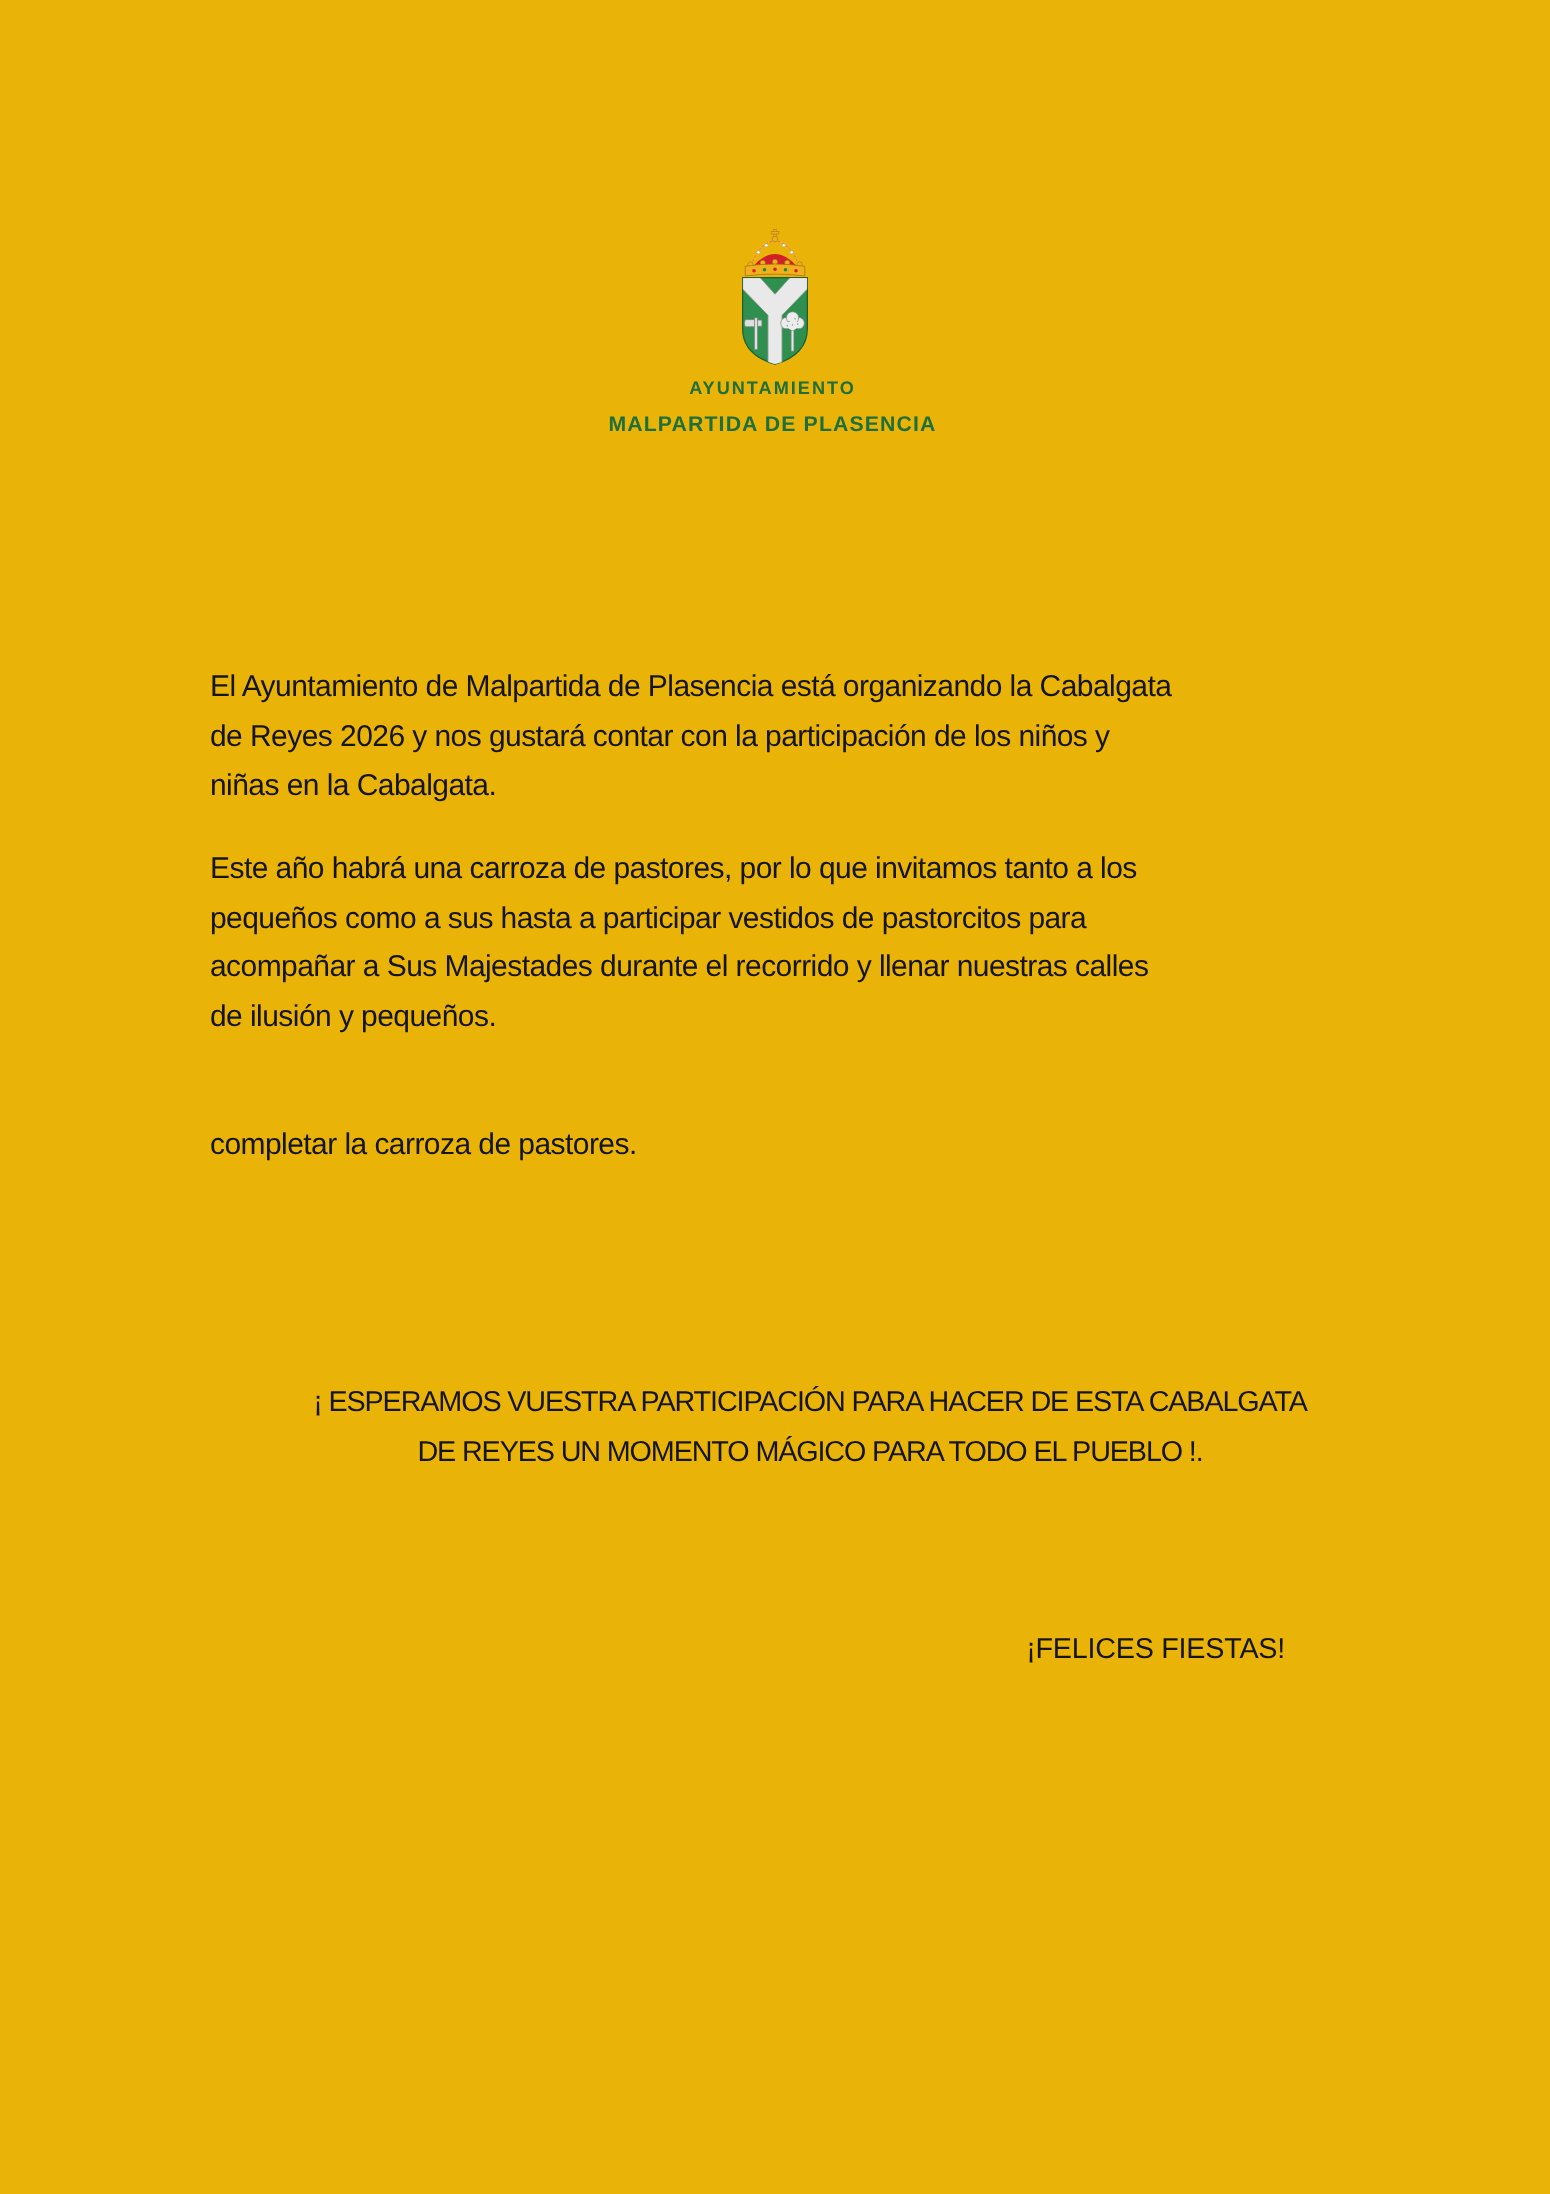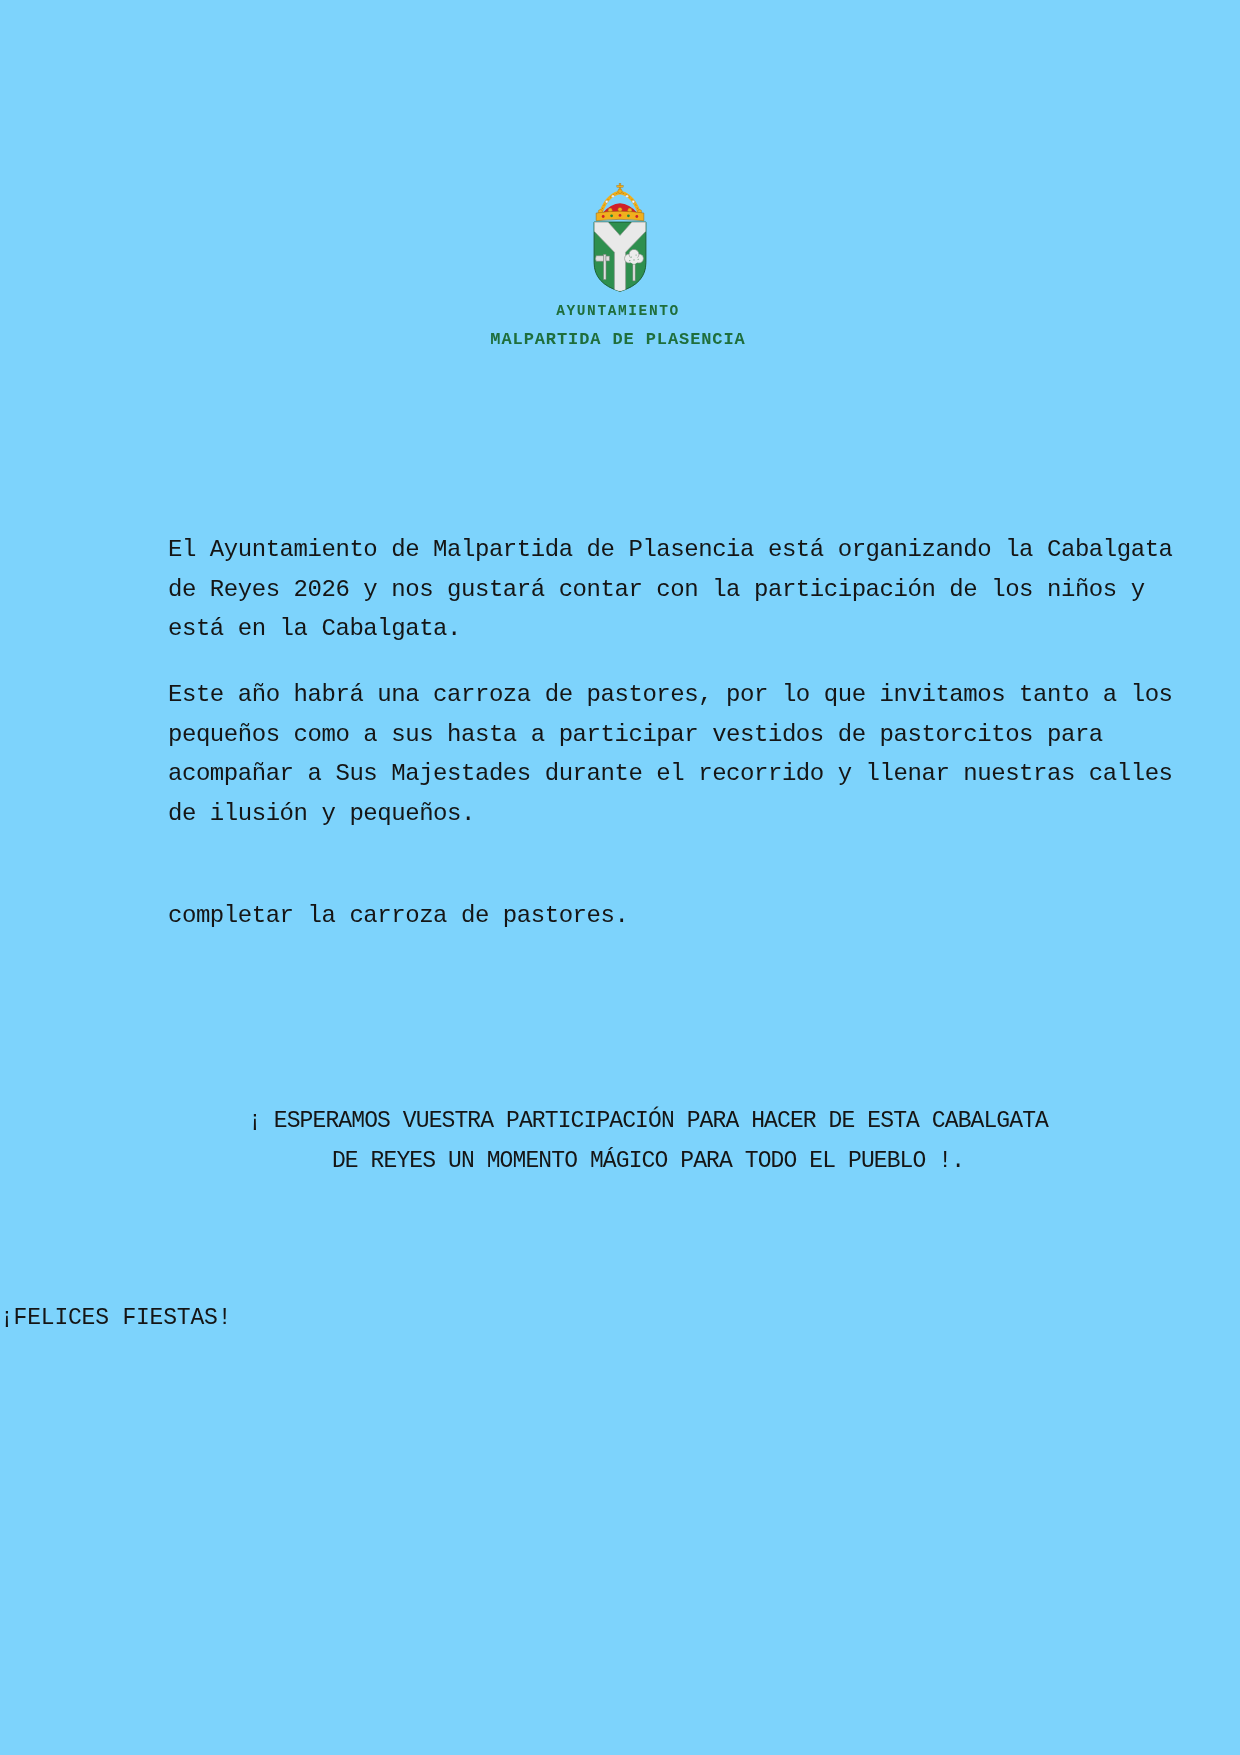--- a/index.html
+++ b/index.html
@@ -4,22 +4,22 @@
 <style>
   html, body {
     margin: 0;
     padding: 0;
     background: #ffffff;
   }
   .page {
     position: relative;
     width: 1240px;
     height: 1755px;
-    background: #7dd3fc;
-    font-family: Liberation Mono, monospace;
+    background: #eab308;
+    font-family: Liberation Sans, sans-serif;
     color: var(--text, #151515);
     overflow: hidden;
   }
   .logo-svg {
     position: absolute;
     left: 585px;
     top: 181px;
     width: 70px;
     height: 113px;
   }
@@ -68,21 +68,21 @@
     line-height: 40px;
     letter-spacing: -0.9px;
     white-space: nowrap;
     padding-left: 28px;
   }
   .closing {
     position: absolute;
     left: 0;
     top: 1305px;
     width: 1028px;
-    text-align: left;
+    text-align: right;
     font-size: 23px;
     letter-spacing: -0.2px;
   }
 </style>
 </head>
 <body>
 
 <div class="page">
 
   <svg class="logo-svg" viewBox="0 0 100 160" aria-hidden="true">
@@ -150,21 +150,21 @@
       </g>
     </g>
   </svg>
 
   <div class="org-name">AYUNTAMIENTO</div>
   <div class="org-location">MALPARTIDA DE PLASENCIA</div>
 
   <div class="para p1">
     <div class="line">El Ayuntamiento de Malpartida de Plasencia está organizando la Cabalgata</div>
     <div class="line">de Reyes 2026 y nos gustará contar con la participación de los niños y</div>
-    <div class="line">está en la Cabalgata.</div>
+    <div class="line">niñas en la Cabalgata.</div>
   </div>
 
   <div class="para p2">
     <div class="line">Este año habrá una carroza de pastores, por lo que invitamos tanto a los</div>
     <div class="line">pequeños como a sus hasta a participar vestidos de pastorcitos para</div>
     <div class="line">acompañar a Sus Majestades durante el recorrido y llenar nuestras calles</div>
     <div class="line">de ilusión y pequeños.</div>
   </div>
 
   <div class="para p3">

